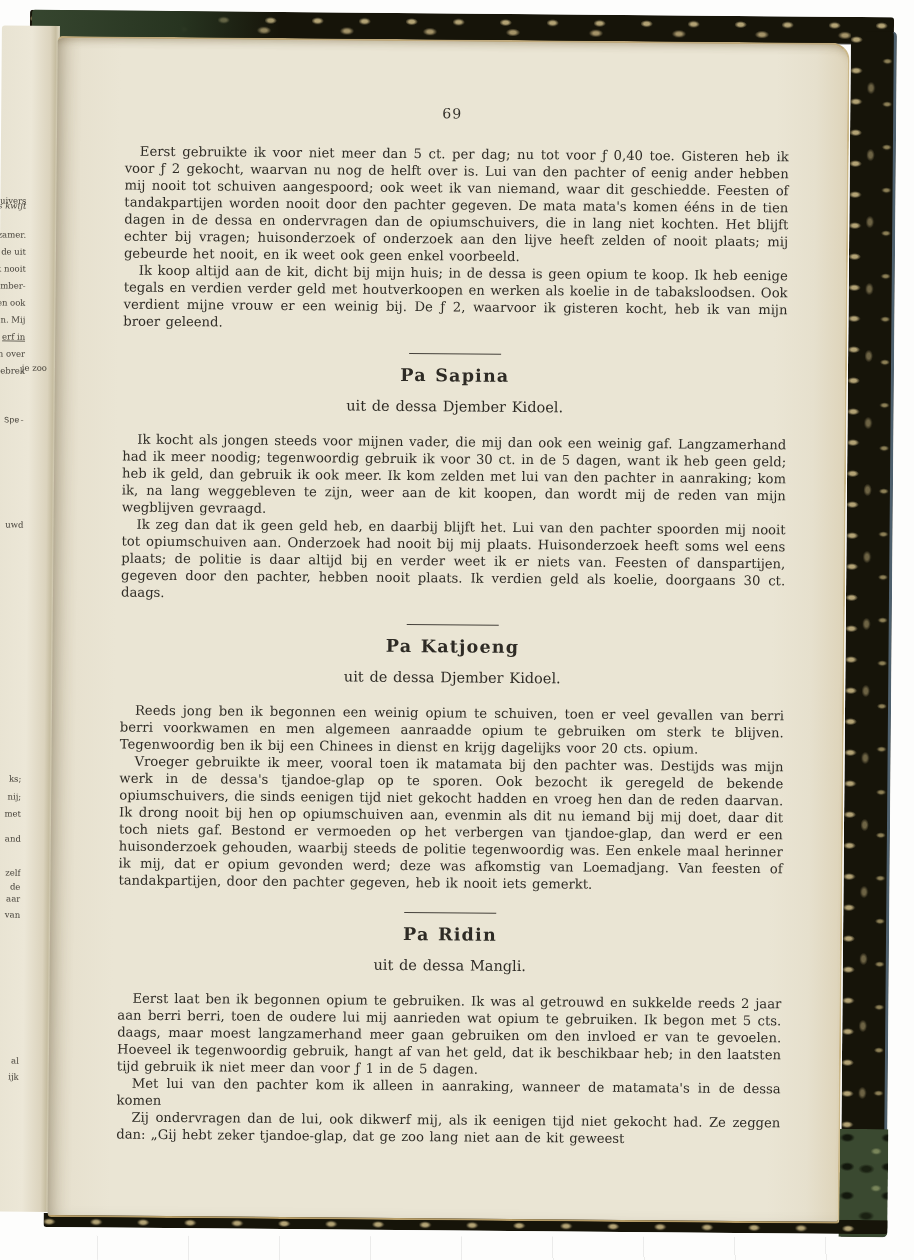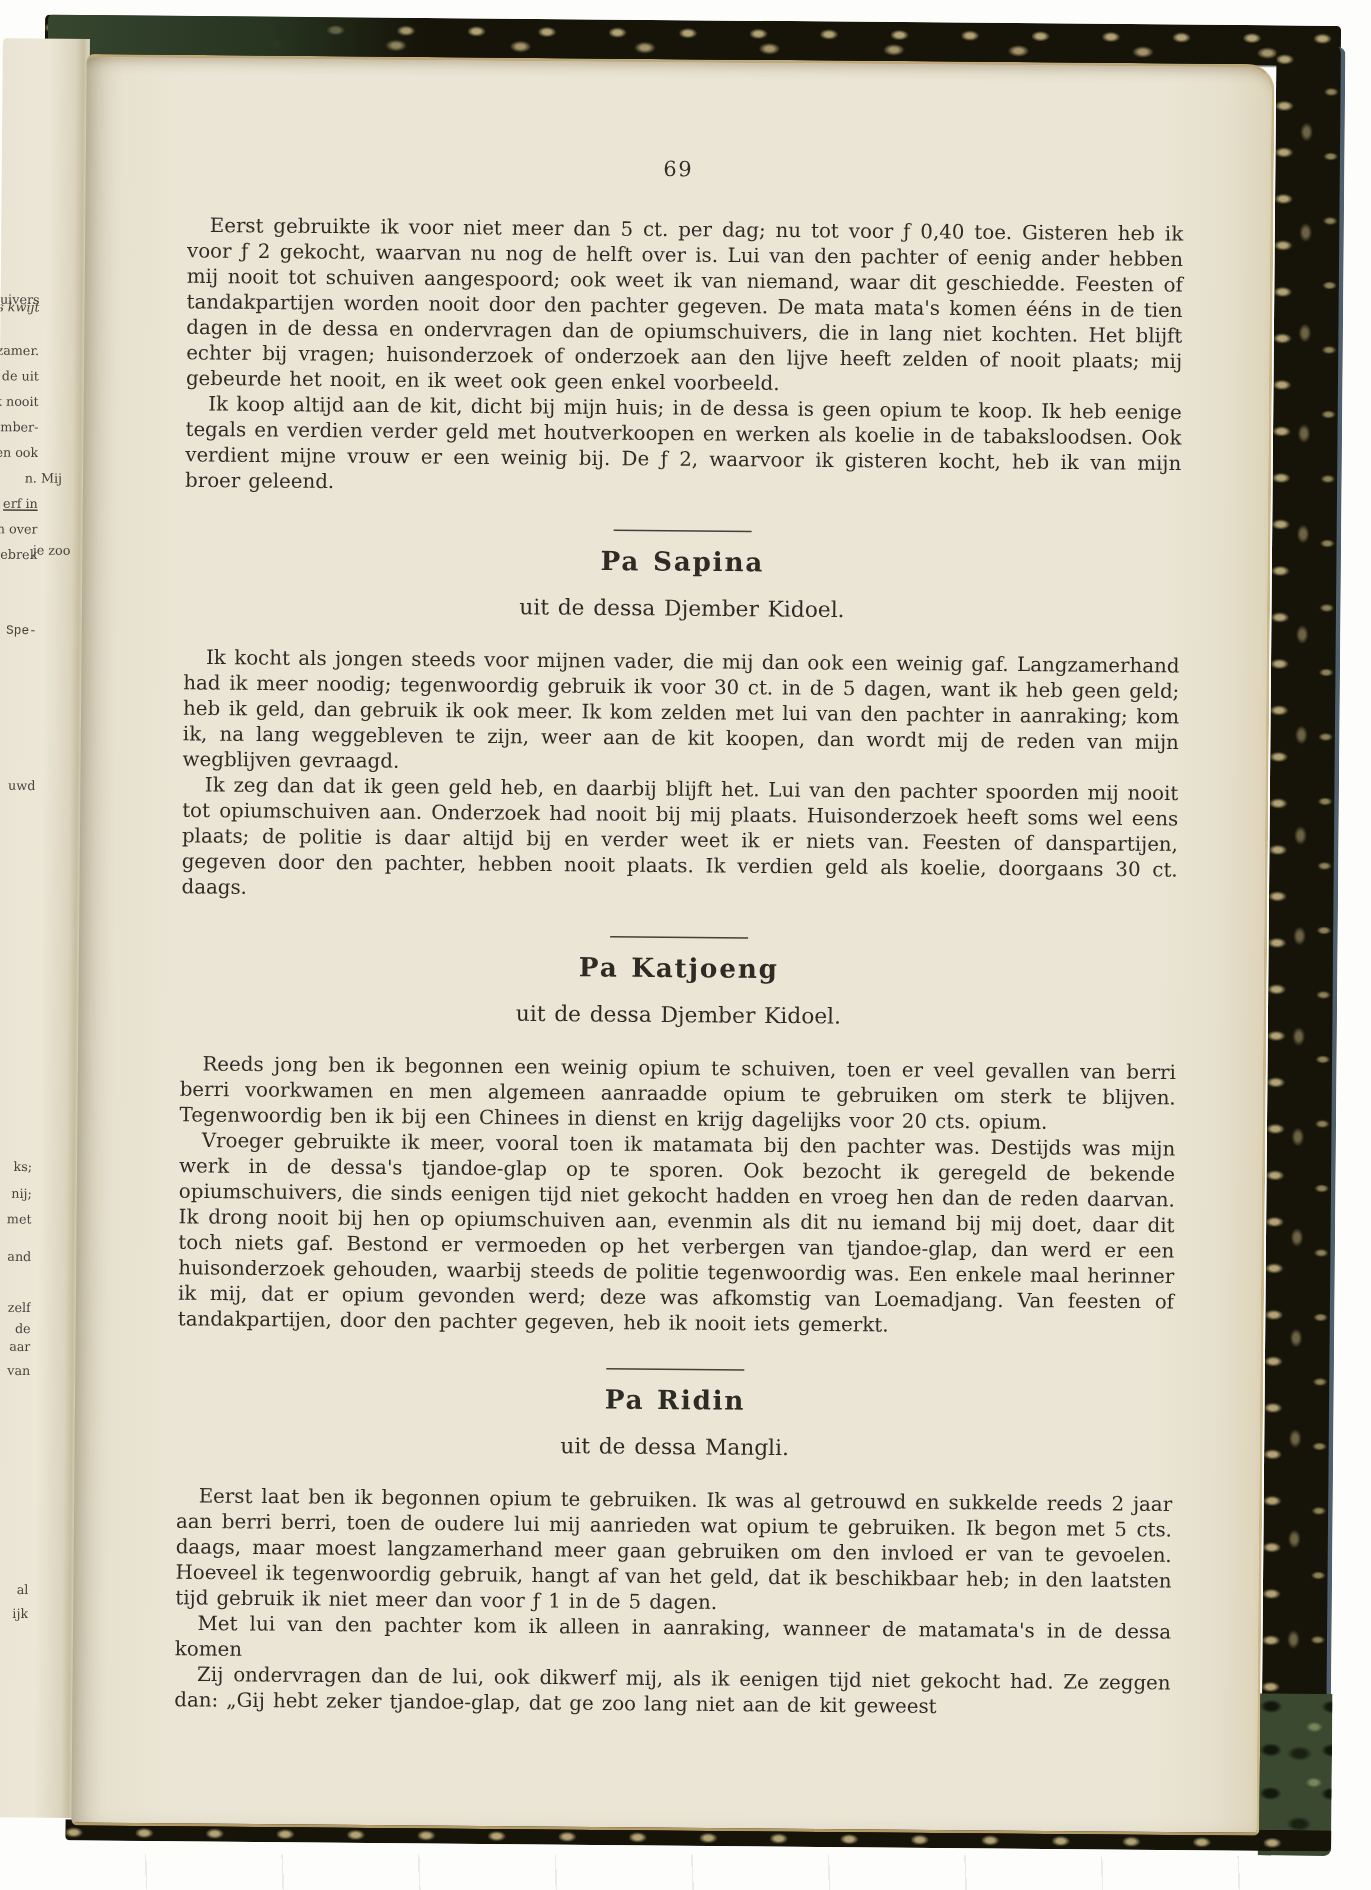--- a/index.html
+++ b/index.html
@@ -75,21 +75,21 @@
   <div class="cover-bottom marble"></div>
 
   <div class="left-page" id="left-page">
       <div class="fragment" style="top: 170px;">huivers</div>
       <div class="fragment" style="top: 175px; font-style: italic;">s kwijt</div>
       <div class="fragment" style="top: 204px;">zamer.</div>
       <div class="fragment" style="top: 221px;">de uit</div>
       <div class="fragment" style="top: 238px;">k nooit</div>
       <div class="fragment" style="top: 255px;">ember-</div>
       <div class="fragment" style="top: 272px;">en ook</div>
-      <div class="fragment" style="top: 289px; padding-left: 16px;">n. Mij</div>
+      <div class="fragment" style="top: 289px;">n. Mij</div>
       <div class="fragment" style="top: 306px; text-decoration: underline;">erf in</div>
       <div class="fragment" style="top: 323px;">n over</div>
       <div class="fragment" style="top: 340px;">gebrek</div>
       <div class="fragment" style="top: 337px; margin-left: 22px;">je zoo</div>
       <div class="fragment" style="top: 390px; font-family: Liberation Mono, monospace;">. Spe-</div>
       <div class="fragment" style="top: 494px;">uwd</div>
       <div class="fragment" style="top: 748px;">ks;</div>
       <div class="fragment" style="top: 766px;">nij;</div>
       <div class="fragment" style="top: 783px;">met</div>
       <div class="fragment" style="top: 808px;">and</div>

